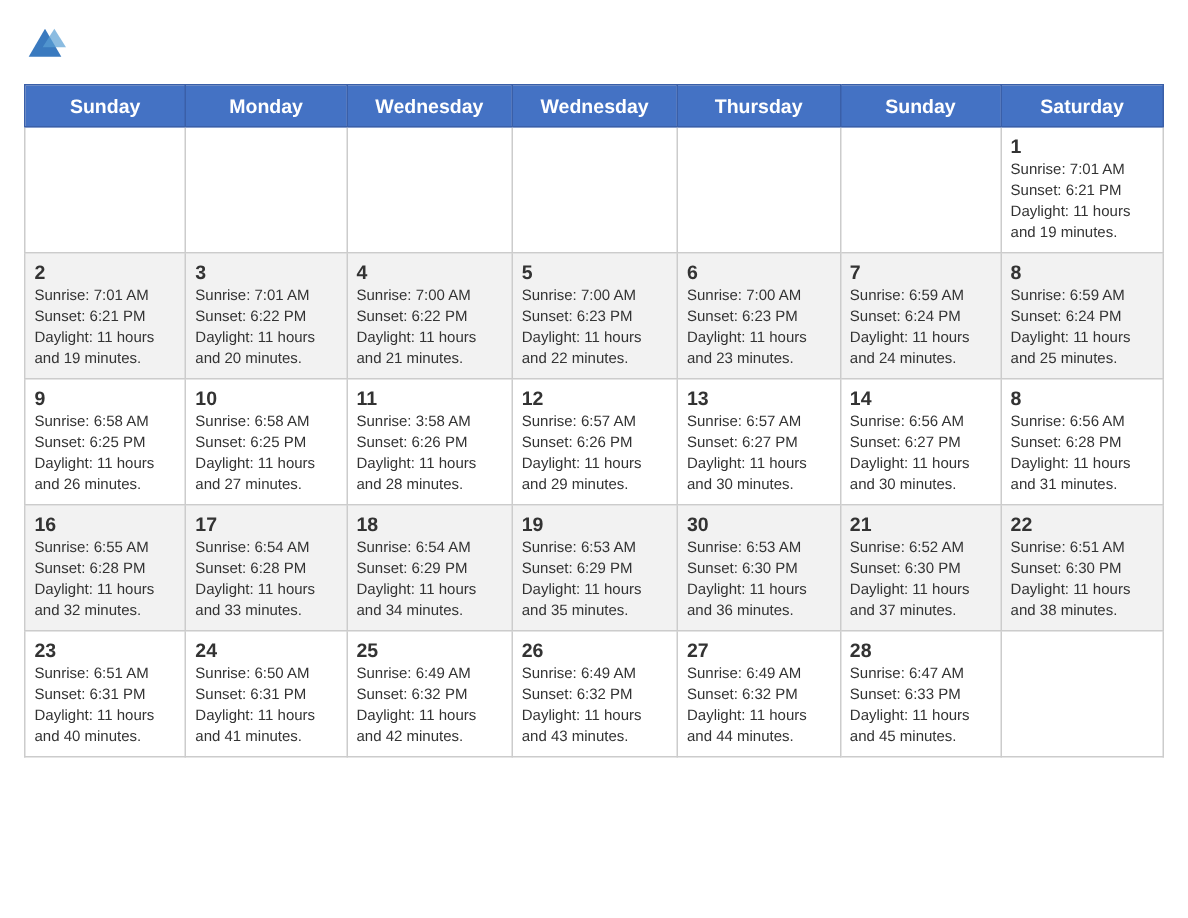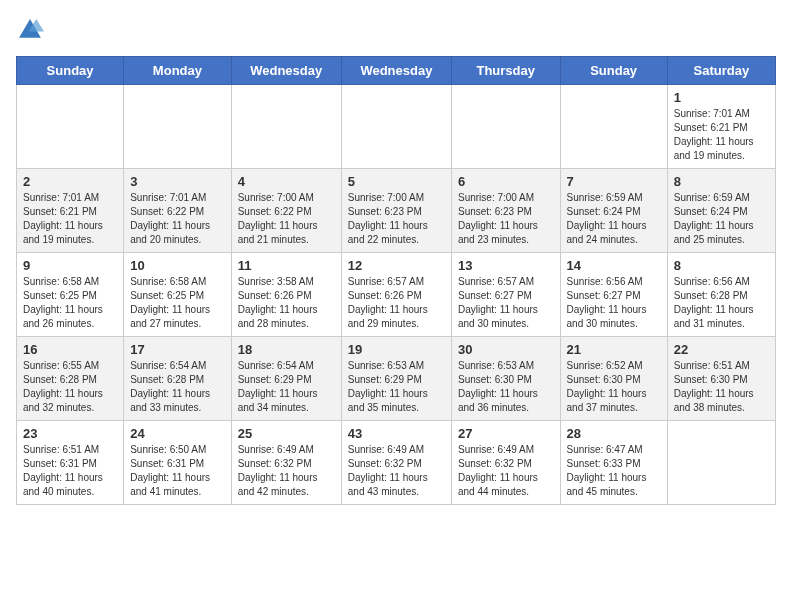--- a/index.html
+++ b/index.html
@@ -261,21 +261,21 @@
 Sunset: 6:31 PM
 Daylight: 11 hours and 41 minutes.</div>
         </td>
         <td>
           <span class="day-num">25</span>
           <div class="day-info">Sunrise: 6:49 AM
 Sunset: 6:32 PM
 Daylight: 11 hours and 42 minutes.</div>
         </td>
         <td>
-          <span class="day-num">43</span>
+          <span class="day-num">26</span>
           <div class="day-info">Sunrise: 6:49 AM
 Sunset: 6:32 PM
 Daylight: 11 hours and 43 minutes.</div>
         </td>
         <td>
           <span class="day-num">27</span>
           <div class="day-info">Sunrise: 6:49 AM
 Sunset: 6:32 PM
 Daylight: 11 hours and 44 minutes.</div>
         </td>

